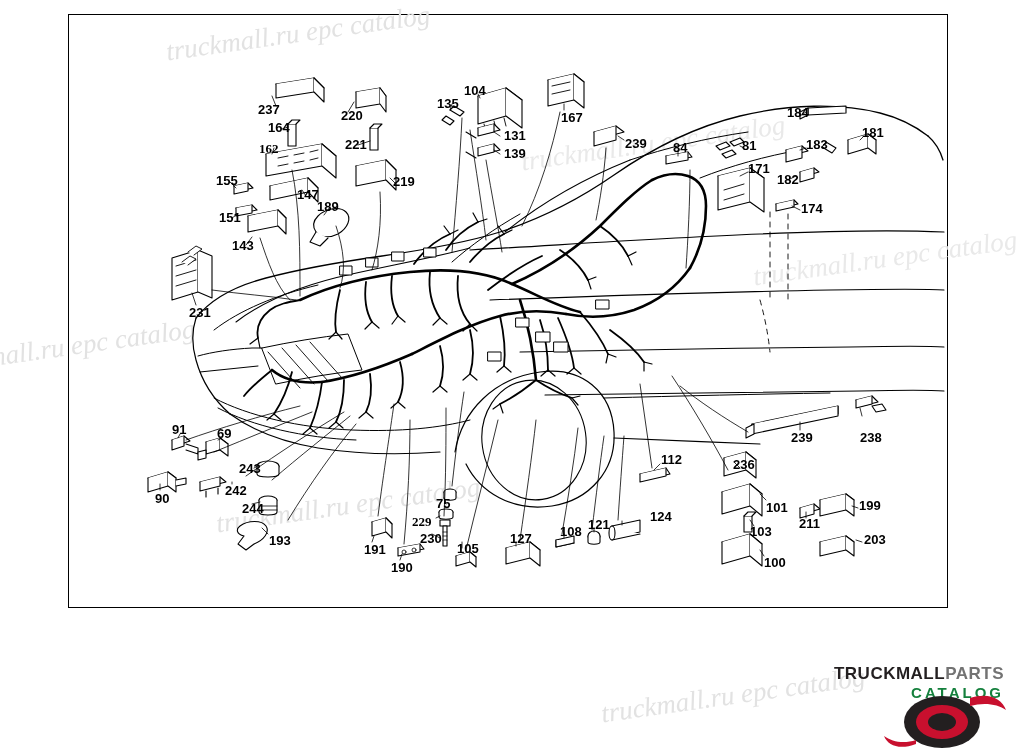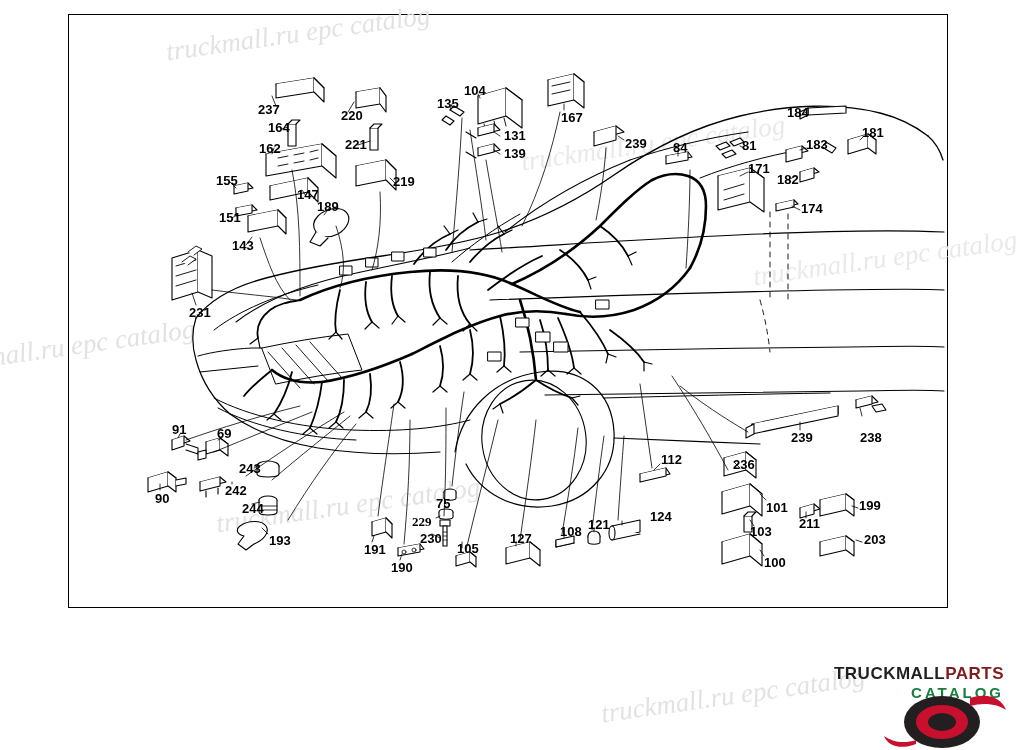--- a/index.html
+++ b/index.html
@@ -68,21 +68,21 @@
     position: absolute;
     right: 6px;
     top: 0px;
     font-family: "Liberation Sans", sans-serif;
     font-size: 17px;
     font-weight: bold;
     letter-spacing: 0.5px;
     color: #231f20;
     white-space: nowrap;
   }
-  .brand-text .red { color: #7f1d1d; }
+  .brand-text .red { color: #737373; }
   .brand-sub {
     position: absolute;
     right: 6px;
     top: 20px;
     font-family: "Liberation Sans", sans-serif;
     font-size: 15px;
     font-weight: bold;
     letter-spacing: 3px;
     color: #15803d;
     white-space: nowrap;
@@ -626,21 +626,21 @@
         <path d="M748,432 C724,418 700,402 680,386"></path>
       </g>
     </g>
   </svg>
 
   <div>
     <div class="label" style="left:258px; top:104px;">237</div>
     <div class="label" style="left:341px; top:110px;">220</div>
     <div class="label" style="left:268px; top:122px;">164</div>
     <div class="label" style="left:345px; top:139px;">221</div>
-    <div class="label" style="left:259px; top:143px;">162</div>
+    <div class="label" style="left:259px; top:143px;font-family:Liberation Serif, serif;">162</div>
     <div class="label" style="left:216px; top:175px;">155</div>
     <div class="label" style="left:297px; top:189px;">147</div>
     <div class="label" style="left:219px; top:212px;">151</div>
     <div class="label" style="left:232px; top:240px;">143</div>
     <div class="label" style="left:317px; top:201px;">189</div>
     <div class="label" style="left:393px; top:176px;">219</div>
     <div class="label" style="left:189px; top:307px;">231</div>
     <div class="label" style="left:437px; top:98px;">135</div>
     <div class="label" style="left:464px; top:85px;">104</div>
     <div class="label" style="left:504px; top:130px;">131</div>

